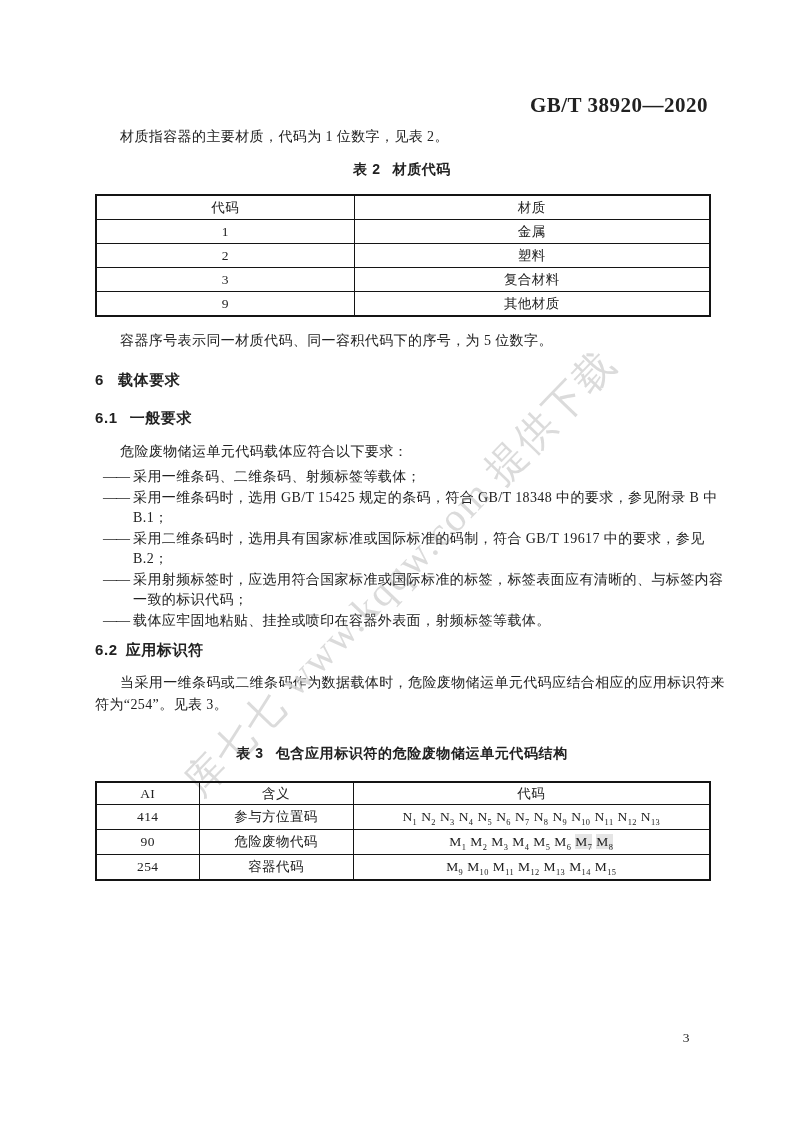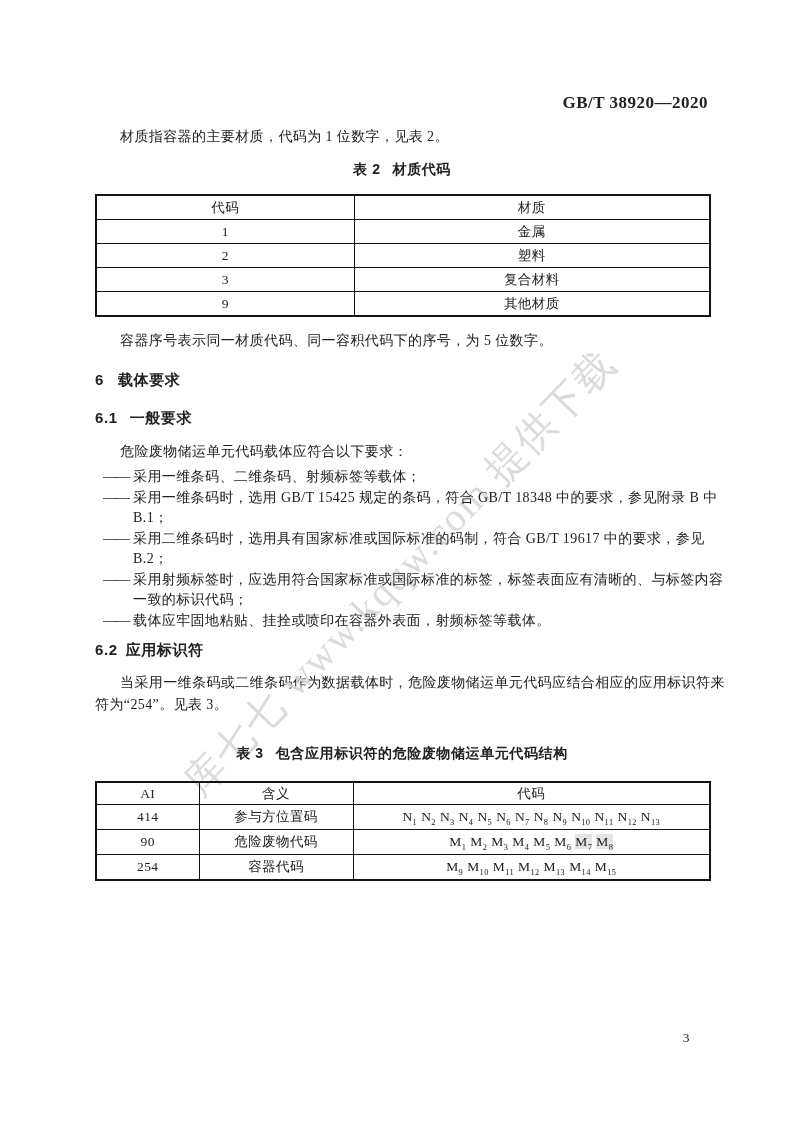--- a/index.html
+++ b/index.html
@@ -12,21 +12,21 @@
     color:#212121;
   }
   .abs{position:absolute;}
   .content-x{left:95px;width:614px;}
 
   
   .std-no{
     top:93px;left:0;right:85px;
     text-align:right;
     font-weight:bold;
-    font-size:17px;
+    font-size:21px;
     letter-spacing:0.5px;
     z-index:2;
   }
 
   
   .watermark{
     left:95px;top:545px;width:610px;
     text-align:center;
     transform:rotate(-46deg);
     transform-origin:center;

